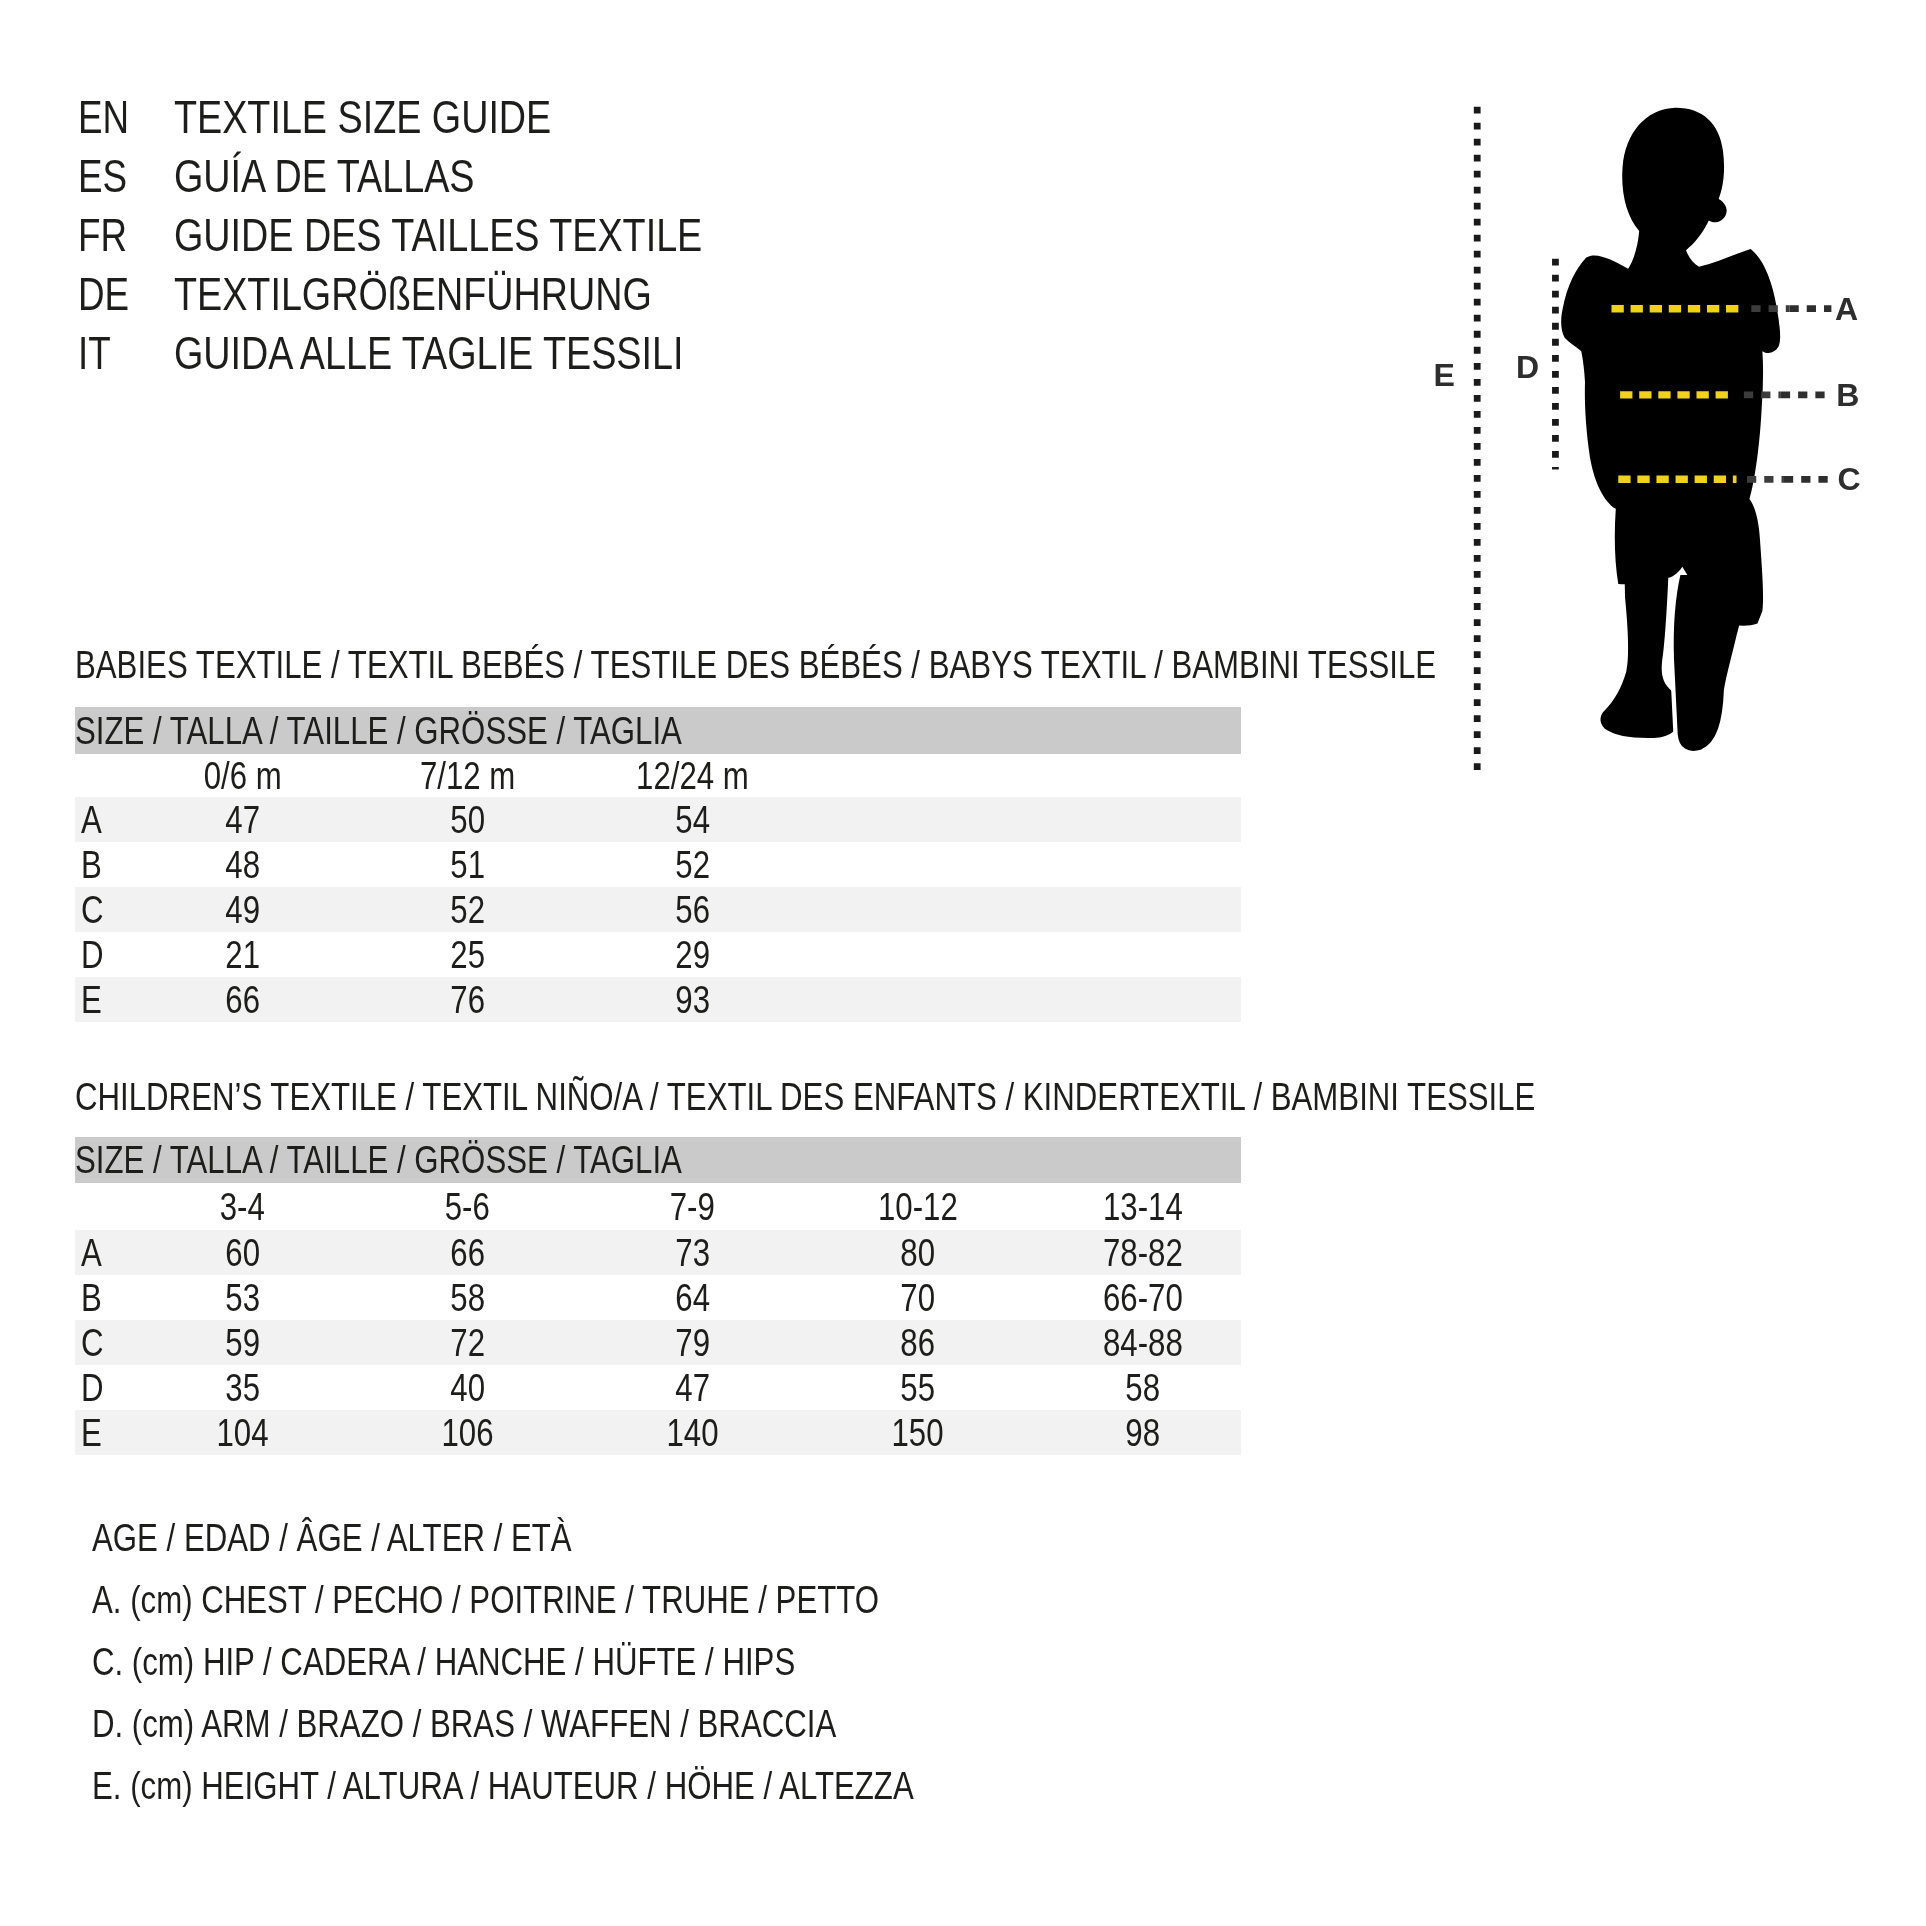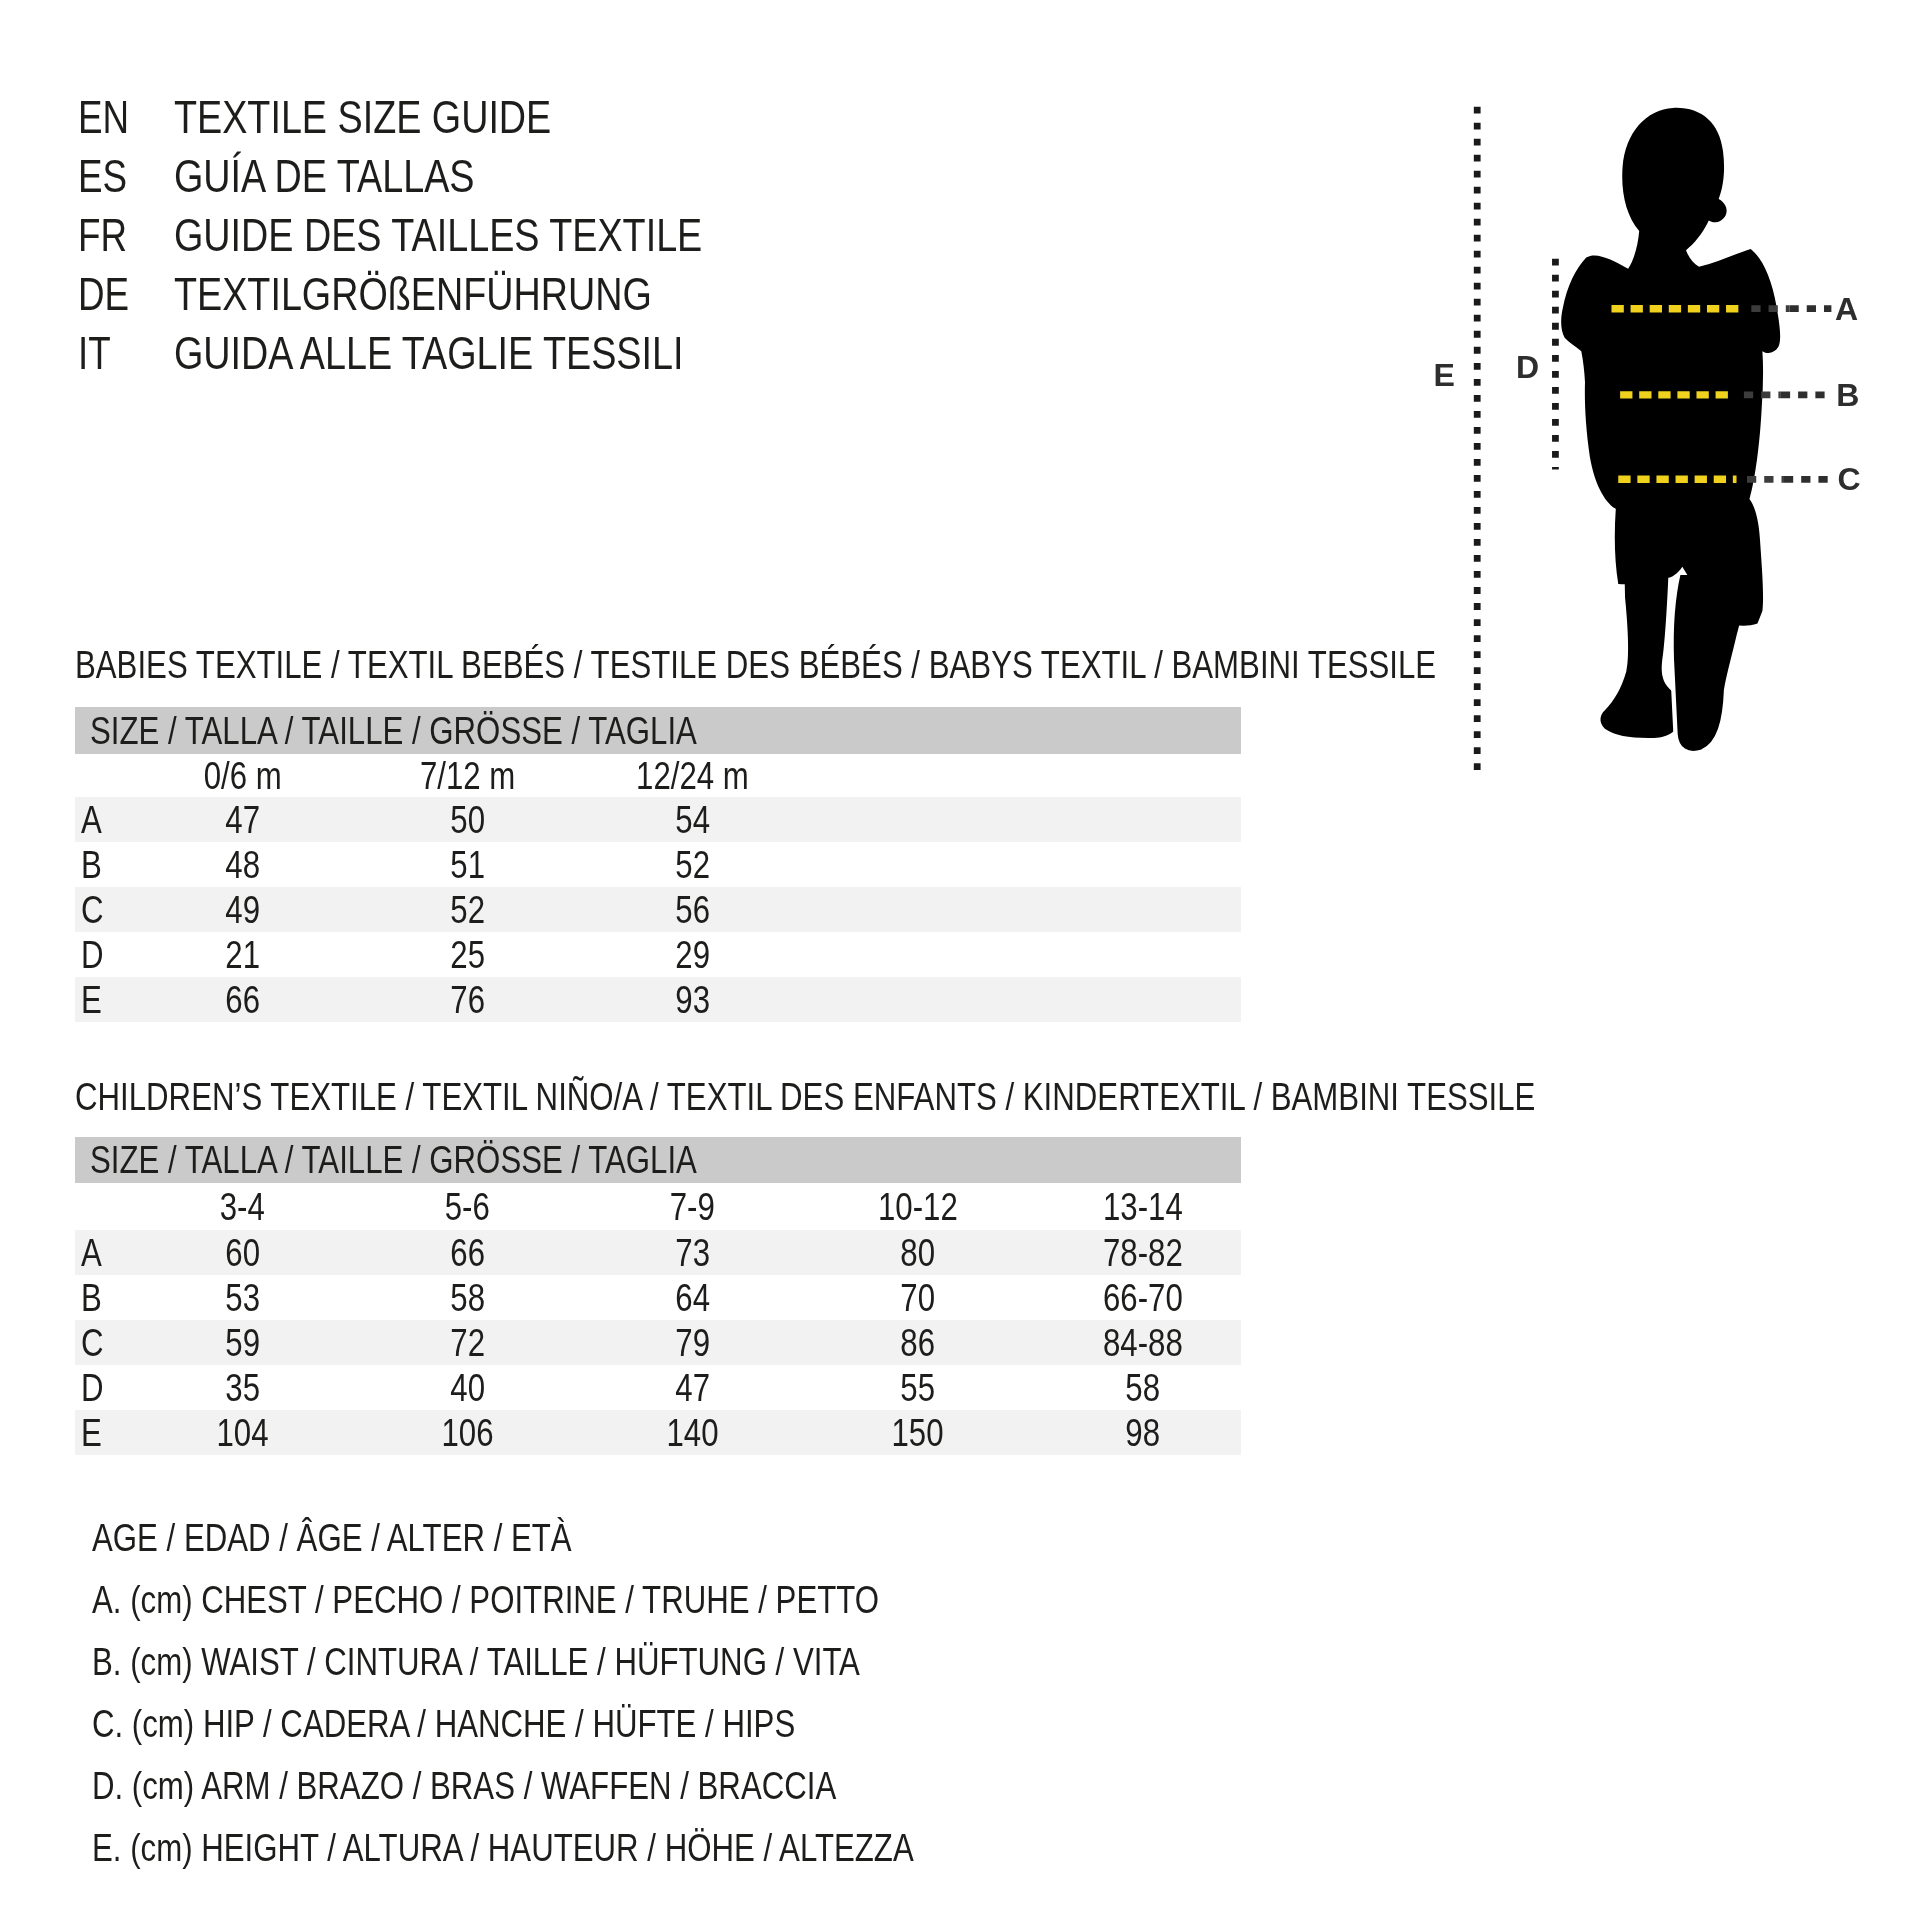--- a/index.html
+++ b/index.html
@@ -15,21 +15,21 @@
   .cond-w { display:inline-block; transform:scaleX(0.82); transform-origin:0 50%; white-space:nowrap; }
 
   
   .lang-block { left:78px; top:87px; }
   .lang-row { display:flex; height:59px; align-items:center; font-size:46px; }
   .lang-code { width:96px; flex:0 0 96px; }
   
   .headline { left:75px; height:43px; display:flex; align-items:flex-start; font-size:39px;margin-top:8px; }
   
   .size-table { left:75px; width:1166px; }
-  .band { background:#cacaca; display:flex; align-items:center; padding-left:15px; font-size:39px; }
+  .band { background:#cacaca; display:flex; align-items:center; padding-left:0; font-size:39px; }
   .band-babies { height:47px; }
   .band-children { height:46px; }
   .trow { display:flex; align-items:center; font-size:39px; }
   .trow.stripe { background:#f2f2f2; }
   .cell-label { width:55px; flex:0 0 55px; padding-left:6.2px; }
   .cell { width:225px; flex:0 0 225px; text-align:center; }
   
   .legend-block { left:92px; top:1507px; }
   .legend-row { height:62px; display:flex; align-items:center; font-size:39px; }
   
@@ -217,23 +217,20 @@
 </div>
 
 <div class="abs legend-block">
   <div class="legend-row">
     <span class="cond">AGE / EDAD / ÂGE / ALTER / ETÀ</span>
   </div>
   <div class="legend-row">
     <span class="cond">A. (cm) CHEST / PECHO / POITRINE / TRUHE / PETTO</span>
   </div>
   <div class="legend-row">
-    <span class="cond">B. (cm) WAIST / CINTURA / TAILLE / HÜFTUNG / VITA</span>
-  </div>
-  <div class="legend-row">
     <span class="cond">C. (cm) HIP / CADERA / HANCHE / HÜFTE / HIPS</span>
   </div>
   <div class="legend-row">
     <span class="cond">D. (cm) ARM / BRAZO / BRAS / WAFFEN / BRACCIA</span>
   </div>
   <div class="legend-row">
     <span class="cond">E. (cm) HEIGHT / ALTURA / HAUTEUR / HÖHE / ALTEZZA</span>
   </div>
 </div>
 

